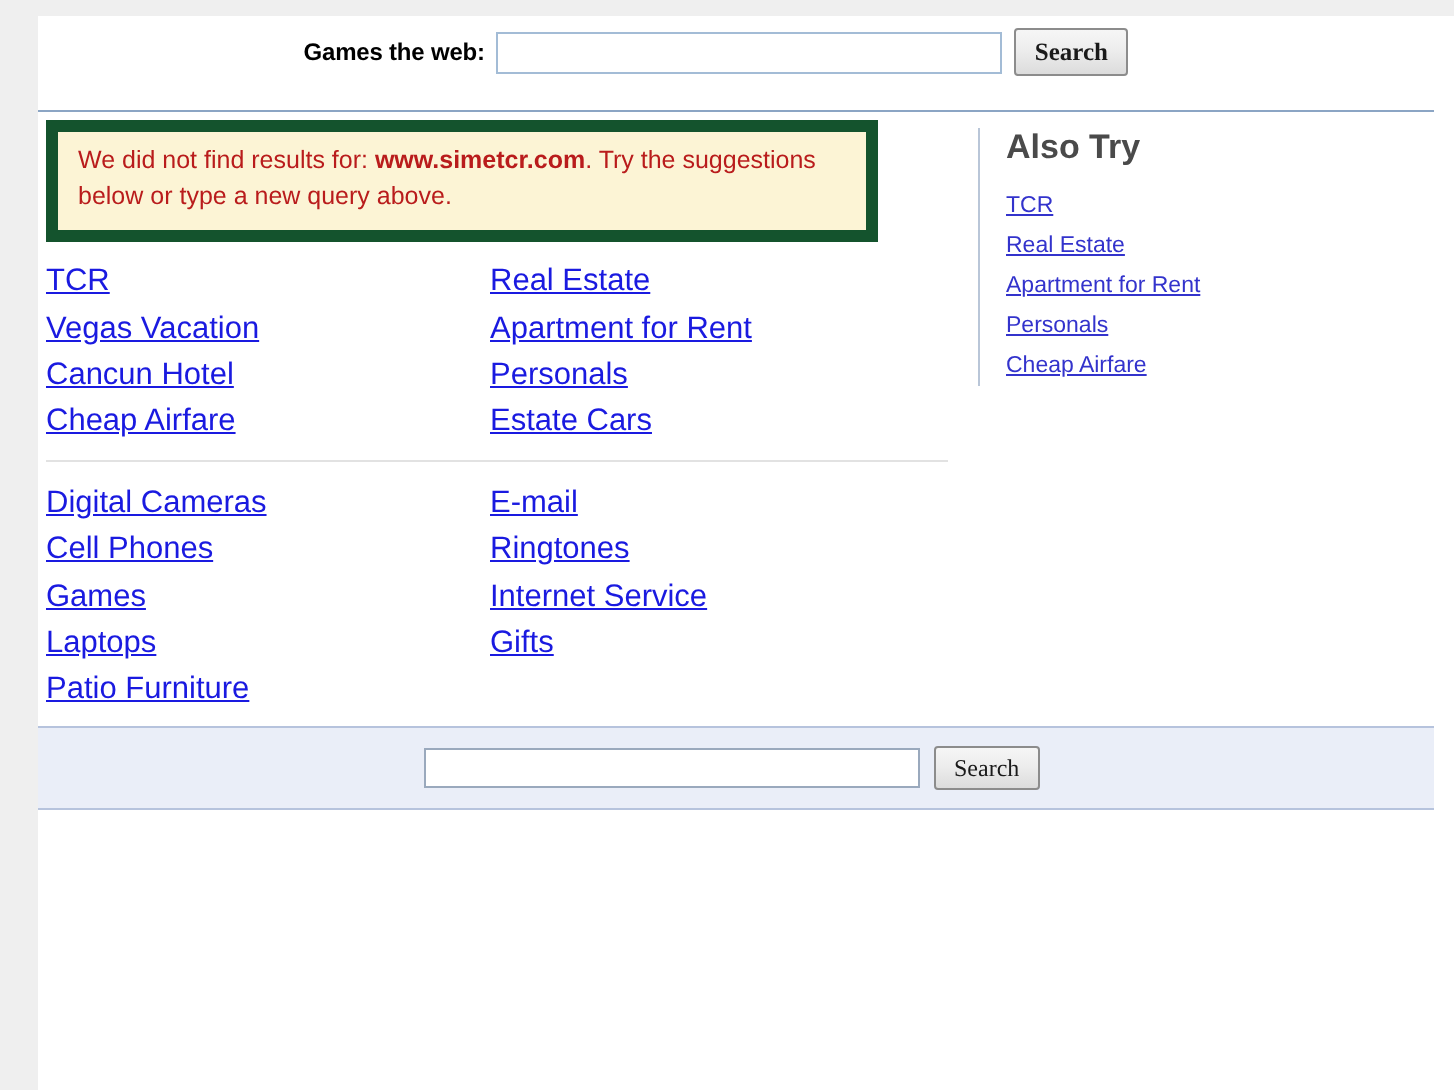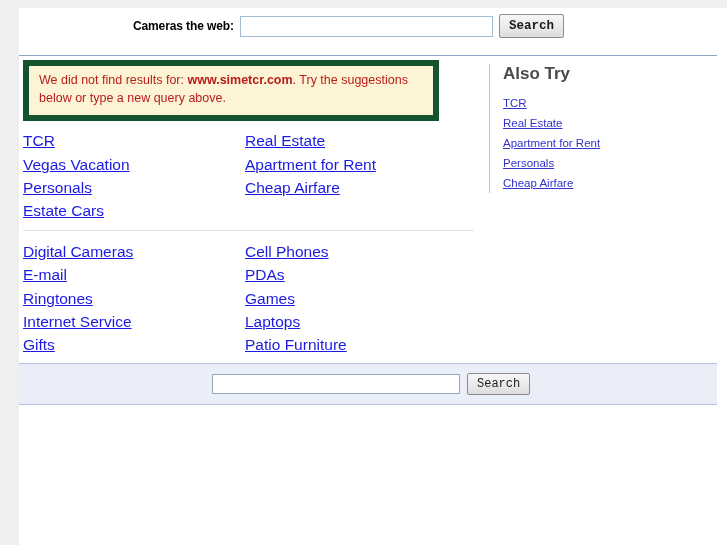--- a/index.html
+++ b/index.html
@@ -61,21 +61,21 @@
   }
   #topsearch .text-input { width: 253px; }
 
   .btn {
     box-sizing: border-box;
     height: 24px;
     padding: 0 9px;
     border: 1px solid #8c8c8c;
     border-radius: 2px;
     background: linear-gradient(to bottom, #f6f6f6 0%, #ededed 45%, #dcdcdc 100%);
-    font-family: Liberation Mono, monospace;
+    font-family: Liberation Serif, serif;
     font-size: 12.5px;
     color: #1a1a1a;
     cursor: pointer;
     line-height: 22px;
   }
   .btn.bold { font-weight: bold; }
 
   
   #rule-top {
     position: absolute;
@@ -193,21 +193,21 @@
   #footer .text-input { width: 248px; height: 20px; border-color: #9aa9bd; }
   #footer .btn { height: 22px; font-size: 12px; line-height: 20px; }
 </style>
 </head>
 <body>
 
 <div id="page">
 
   <div id="topbar">
     <div id="topsearch">
-      <span class="topsearch-label">Cameras the web:</span>
+      <span class="topsearch-label">Games the web:</span>
       <input class="text-input" type="text" value="" style="">
       <button class="btn bold">Search</button>
     </div>
   </div>
 
   <div id="rule-top"></div>
 
   <div id="body-wrap">
 
     <div id="left-col">
@@ -223,44 +223,44 @@
         <div class="link-cell">
             <span class="sug-link">Real Estate</span>
           </div>
         <div class="link-cell">
             <span class="sug-link">Vegas Vacation</span>
           </div>
         <div class="link-cell">
             <span class="sug-link">Apartment for Rent</span>
           </div>
         <div class="link-cell">
+            <span class="sug-link">Cancun Hotel</span>
+          </div>
+        <div class="link-cell">
             <span class="sug-link">Personals</span>
           </div>
         <div class="link-cell">
             <span class="sug-link">Cheap Airfare</span>
           </div>
         <div class="link-cell">
             <span class="sug-link">Estate Cars</span>
           </div>
       </div>
 
       <div id="rule-mid"></div>
 
       <div class="link-grid">
         <div class="link-cell">
             <span class="sug-link">Digital Cameras</span>
           </div>
         <div class="link-cell">
+            <span class="sug-link">E-mail</span>
+          </div>
+        <div class="link-cell">
             <span class="sug-link">Cell Phones</span>
-          </div>
-        <div class="link-cell">
-            <span class="sug-link">E-mail</span>
-          </div>
-        <div class="link-cell">
-            <span class="sug-link">PDAs</span>
           </div>
         <div class="link-cell">
             <span class="sug-link">Ringtones</span>
           </div>
         <div class="link-cell">
             <span class="sug-link">Games</span>
           </div>
         <div class="link-cell">
             <span class="sug-link">Internet Service</span>
           </div>

